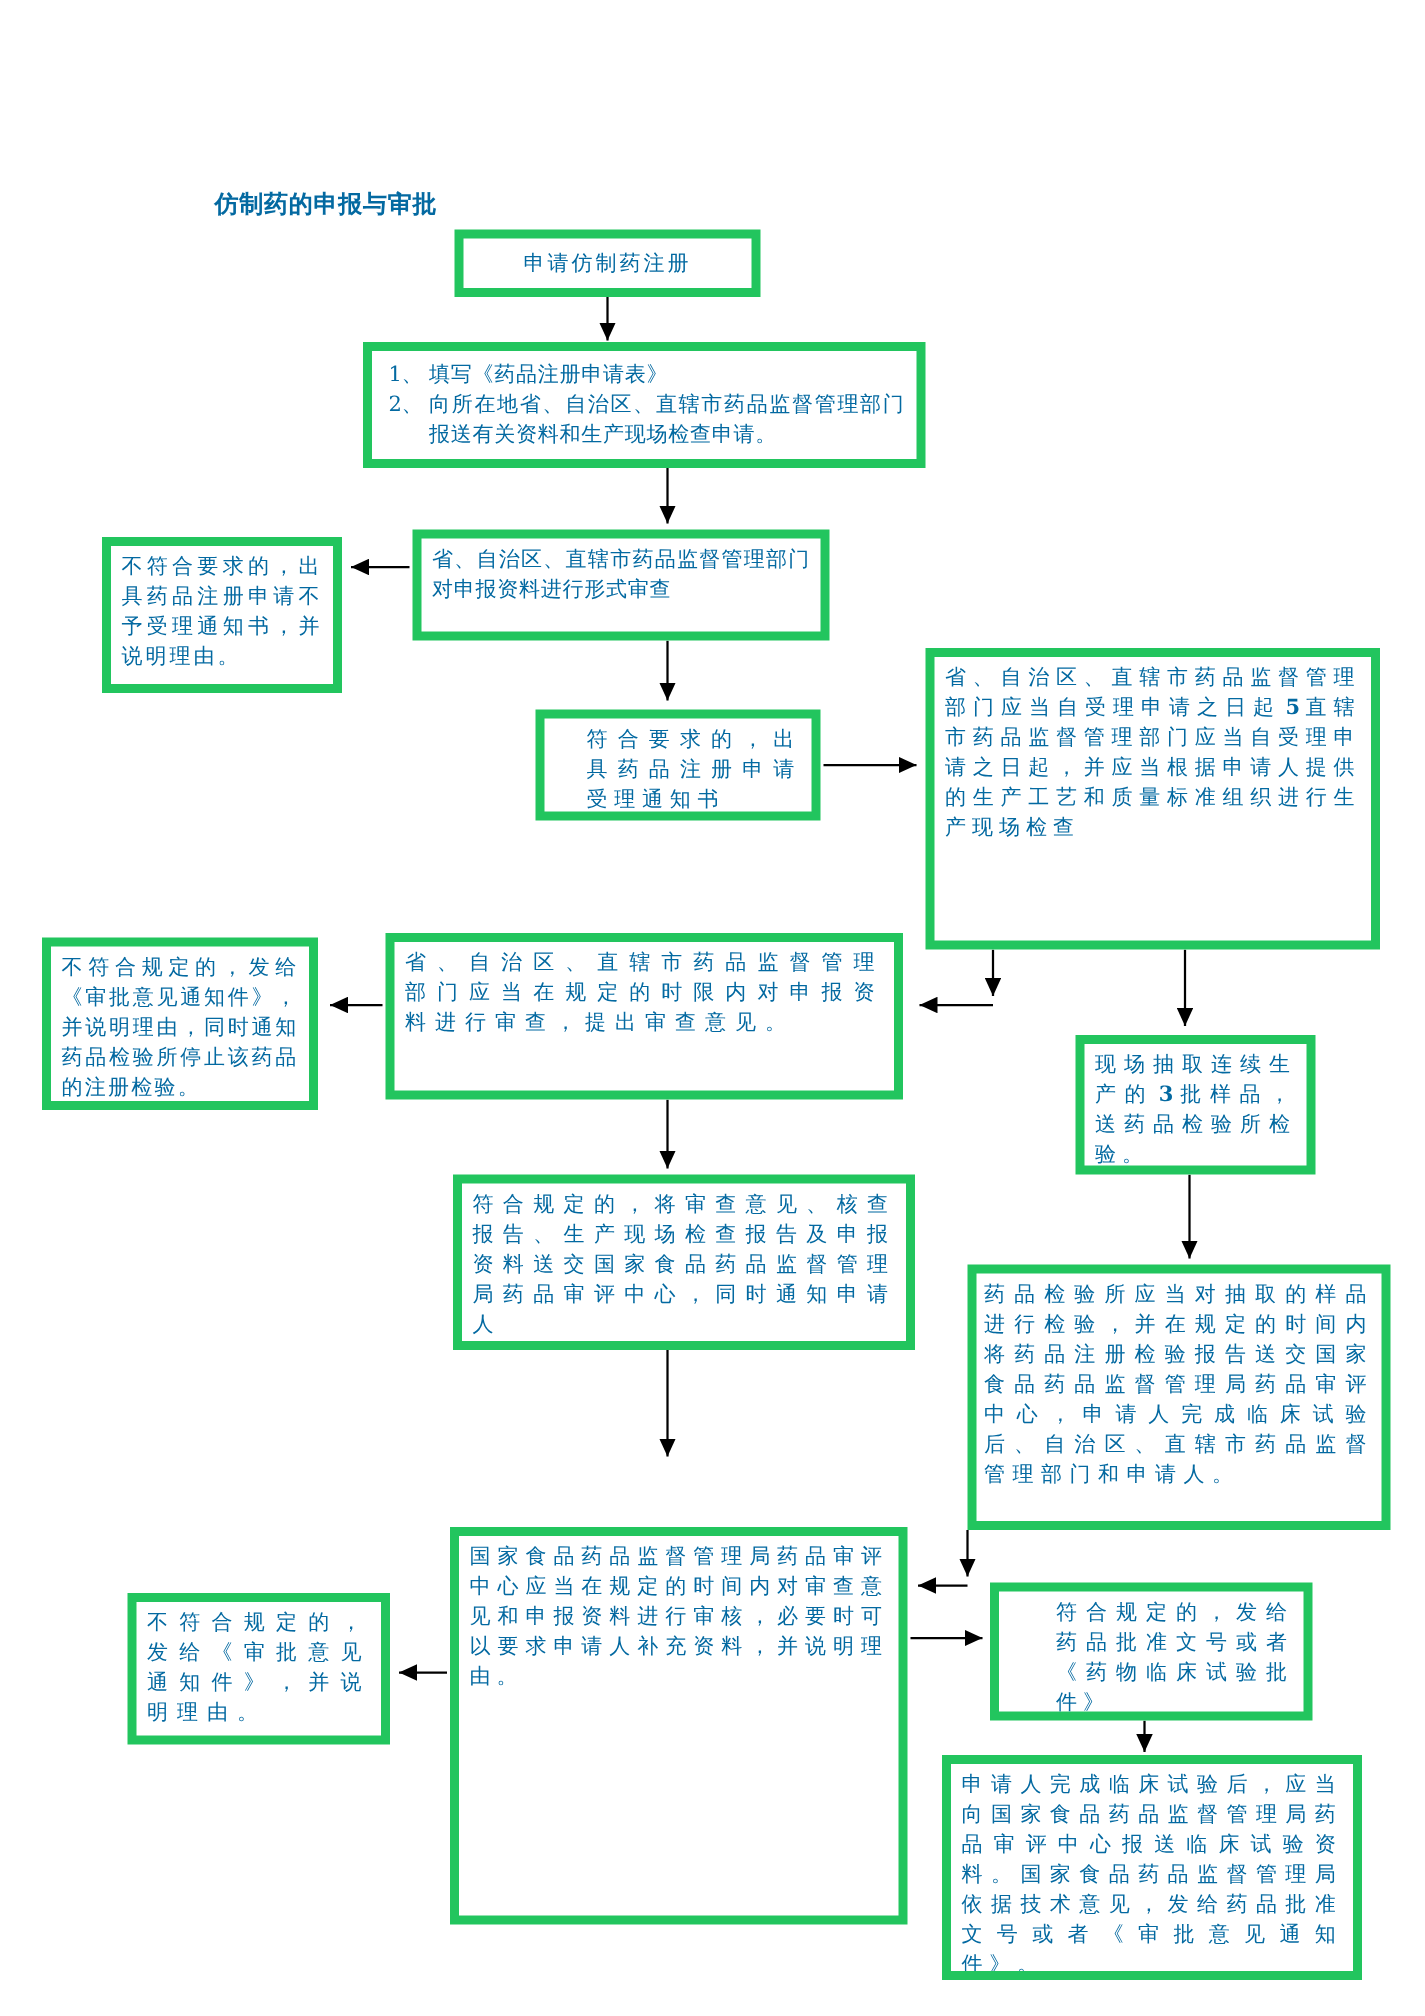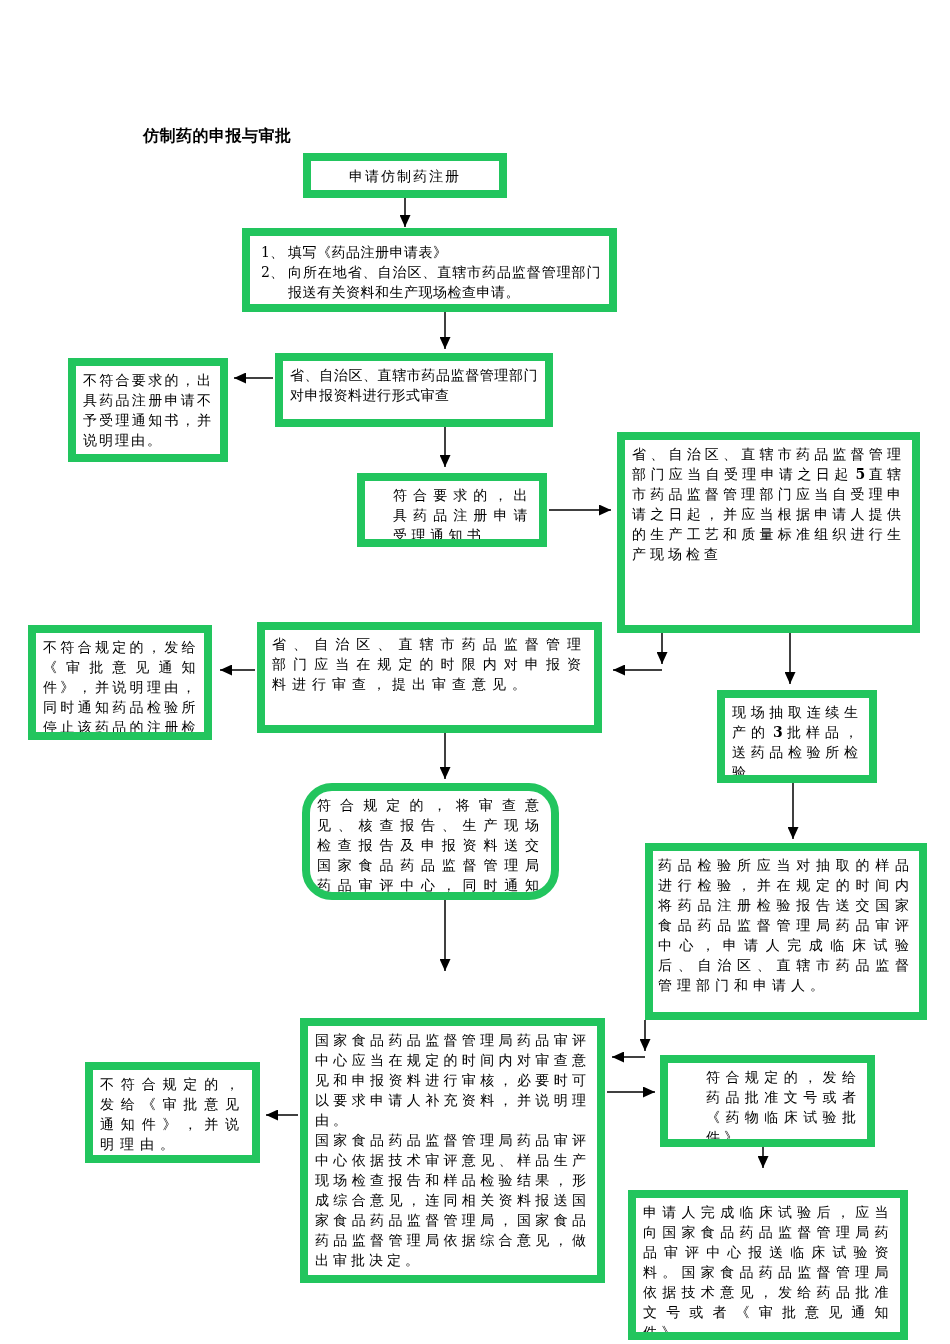--- a/index.html
+++ b/index.html
@@ -1,27 +1,27 @@
 <!DOCTYPE html>
 <html><head>
 <meta charset="utf-8">
 <style>
   html,body{margin:0;padding:0;background:#ffffff;}
   #page{
     position:relative;
     width:950px;height:1344px;
     background:#ffffff;
     font-family:"DejaVu Serif","Liberation Serif",serif;
-    color:#000000;
+    color:#0369a1;
   }
   #edges{position:absolute;left:0;top:0;pointer-events:none;}
   .node{
     position:absolute;
     box-sizing:border-box;
-    border:8px solid #22c55e;
+    border:6px solid #22c55e;
     background:#ffffff;
     font-size:14px;
     line-height:20px;
     padding:4px 7px;
     text-align:justify;
     letter-spacing:4.5px;
     overflow:hidden;
   }
   .node.center{
     display:flex;align-items:center;justify-content:center;
@@ -109,38 +109,37 @@
   </div>
 
   <div class="node sp15" style="left:28px;top:625px;width:184px;height:115px;">
     <span>不符合规定的，发给《审批意见通知件》，并说明理由，同时通知药品检验所停止该药品的注册检验。</span>
   </div>
 
   <div class="node" style="left:717px;top:690px;width:160px;height:93px;letter-spacing:4px;">
     <span>现场抽取连续生产的</span><span class="num">3</span><span>批样品，送药品检验所检验。</span>
   </div>
 
-  <div class="node" style="left:302px;top:783px;width:257px;height:117px;letter-spacing:5px;border-radius:30px;">
+  <div class="node" style="left:302px;top:783px;width:308px;height:117px;letter-spacing:5px;">
     <span>符合规定的，将审查意见、核查报告、生产现场检查报告及申报资料送交国家食品药品监督管理局药品审评中心，同时通知申请人</span>
   </div>
 
   <div class="node" style="left:645px;top:843px;width:282px;height:177px;letter-spacing:5px;padding:4px 5px;">
     <span>药品检验所应当对抽取的样品进行检验，并在规定的时间内将药品注册检验报告送交国家食品药品监督管理局药品审评中心，申请人完成临床试验后、自治区、直辖市药品监督管理部门和申请人。</span>
   </div>
 
   <div class="node" style="left:300px;top:1018px;width:305px;height:265px;letter-spacing:4px;">
     <div>国家食品药品监督管理局药品审评中心应当在规定的时间内对审查意见和申报资料进行审核，必要时可以要求申请人补充资料，并说明理由。</div>
-    <div>国家食品药品监督管理局药品审评中心依据技术审评意见、样品生产现场检查报告和样品检验结果，形成综合意见，连同相关资料报送国家食品药品监督管理局，国家食品药品监督管理局依据综合意见，做出审批决定。</div>
   </div>
 
   <div class="node" style="left:85px;top:1062px;width:175px;height:101px;letter-spacing:6px;">
     <span>不符合规定的，发给《审批意见通知件》，并说明理由。</span>
   </div>
 
   <div class="node" style="left:660px;top:1055px;width:215px;height:92px;letter-spacing:4px;padding-left:38px;">
     <span>符合规定的，发给药品批准文号或者《药物临床试验批件》</span>
   </div>
 
-  <div class="node" style="left:628px;top:1170px;width:280px;height:150px;letter-spacing:4.5px;margin-top:20px;">
+  <div class="node" style="left:628px;top:1170px;width:280px;height:150px;letter-spacing:4.5px;">
     <span>申请人完成临床试验后，应当向国家食品药品监督管理局药品审评中心报送临床试验资料。国家食品药品监督管理局依据技术意见，发给药品批准文号或者《审批意见通知件》。</span>
   </div>
 
 </div>
 
 </body></html>

